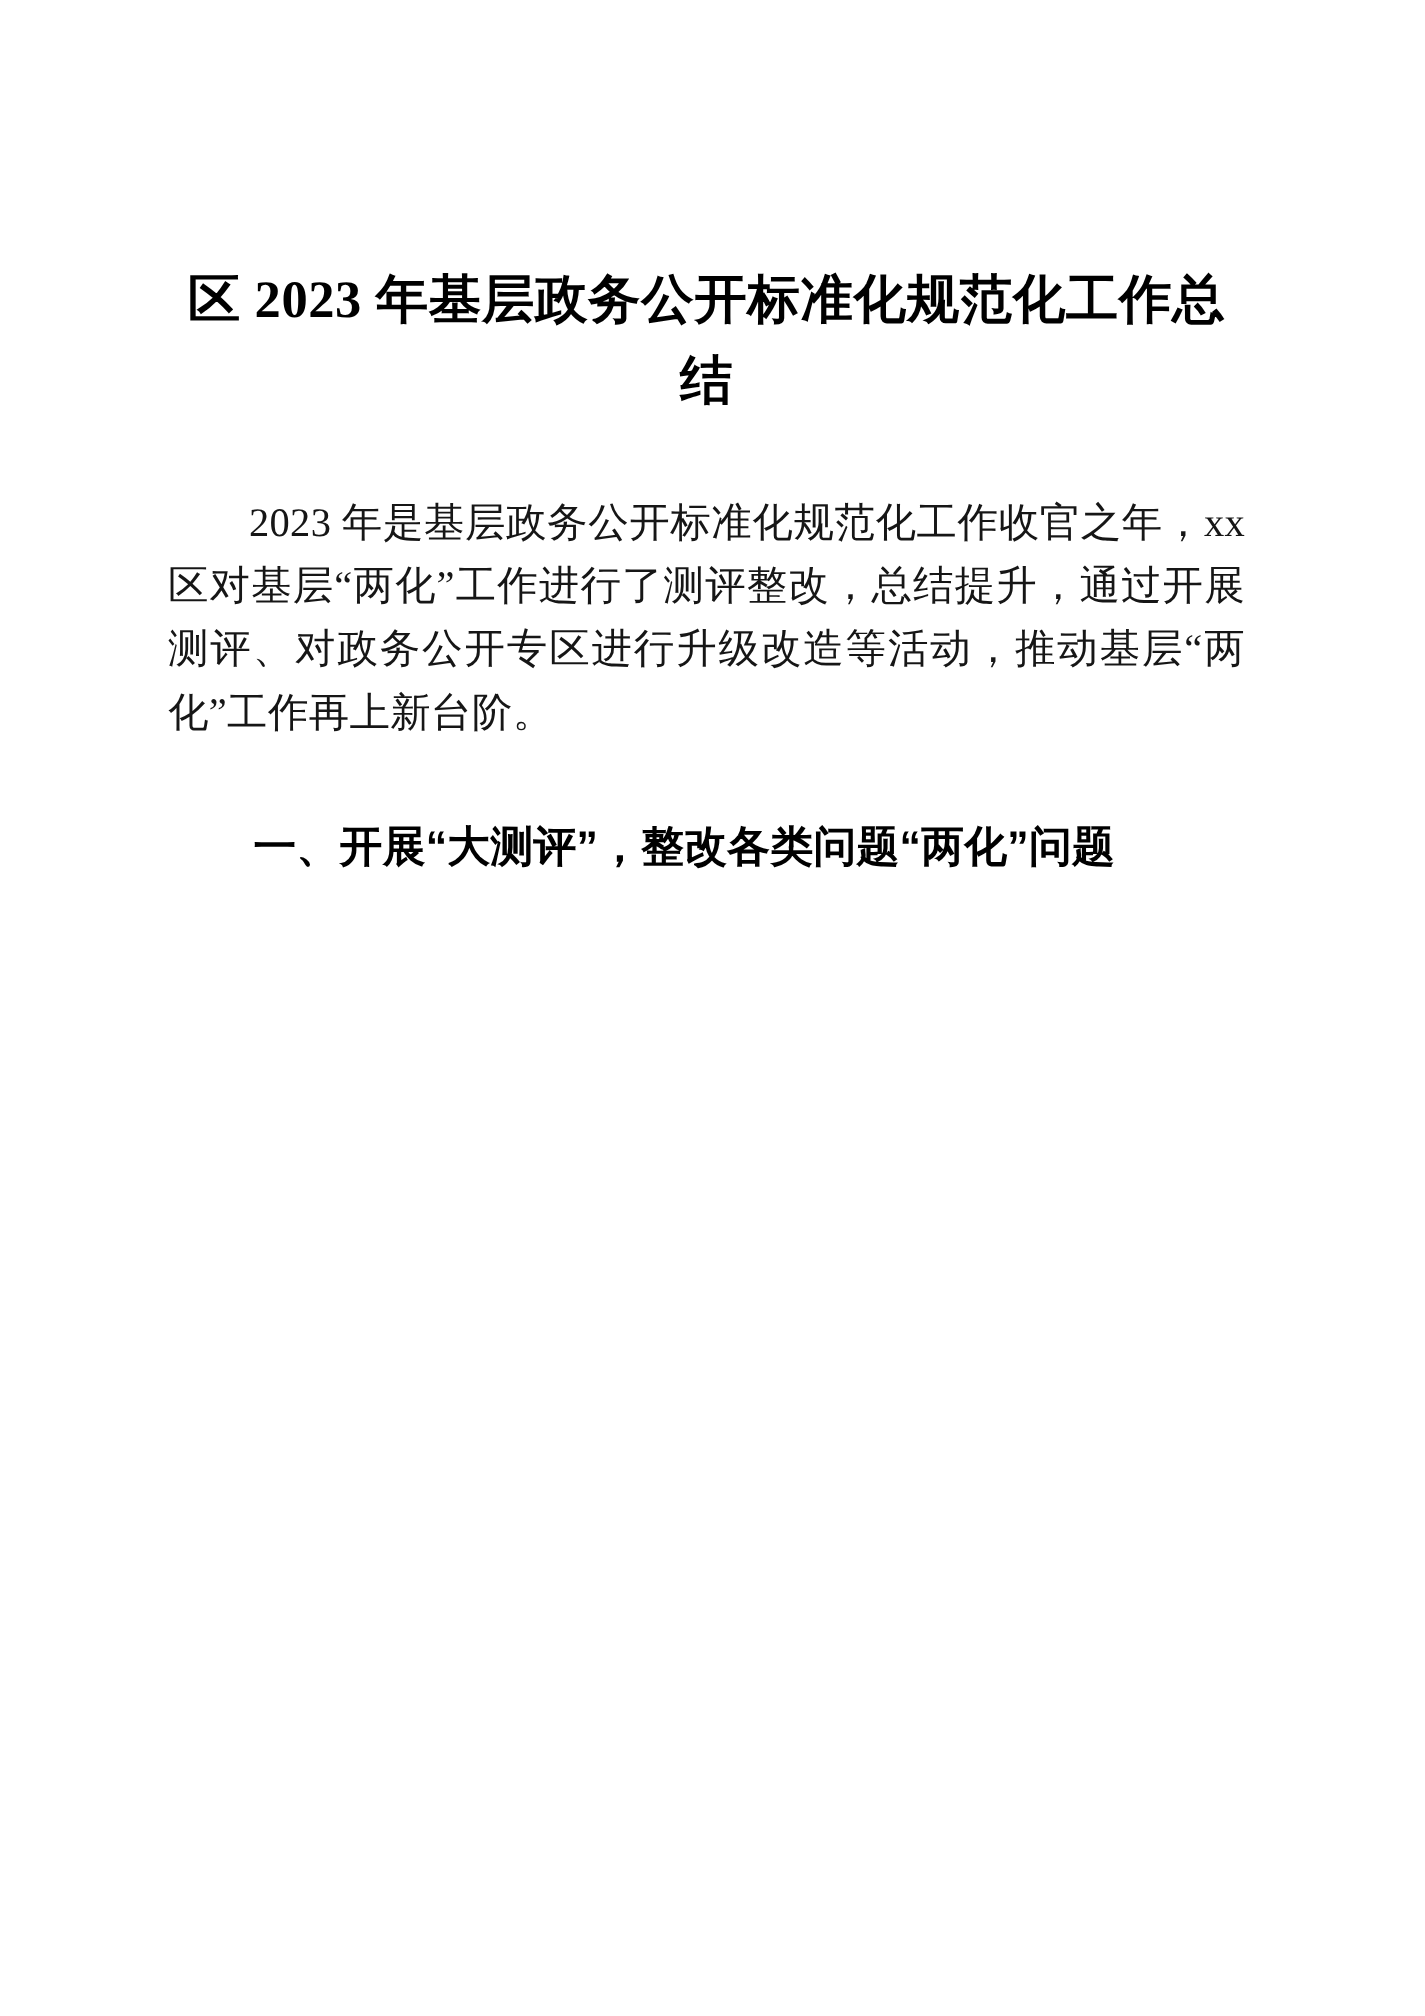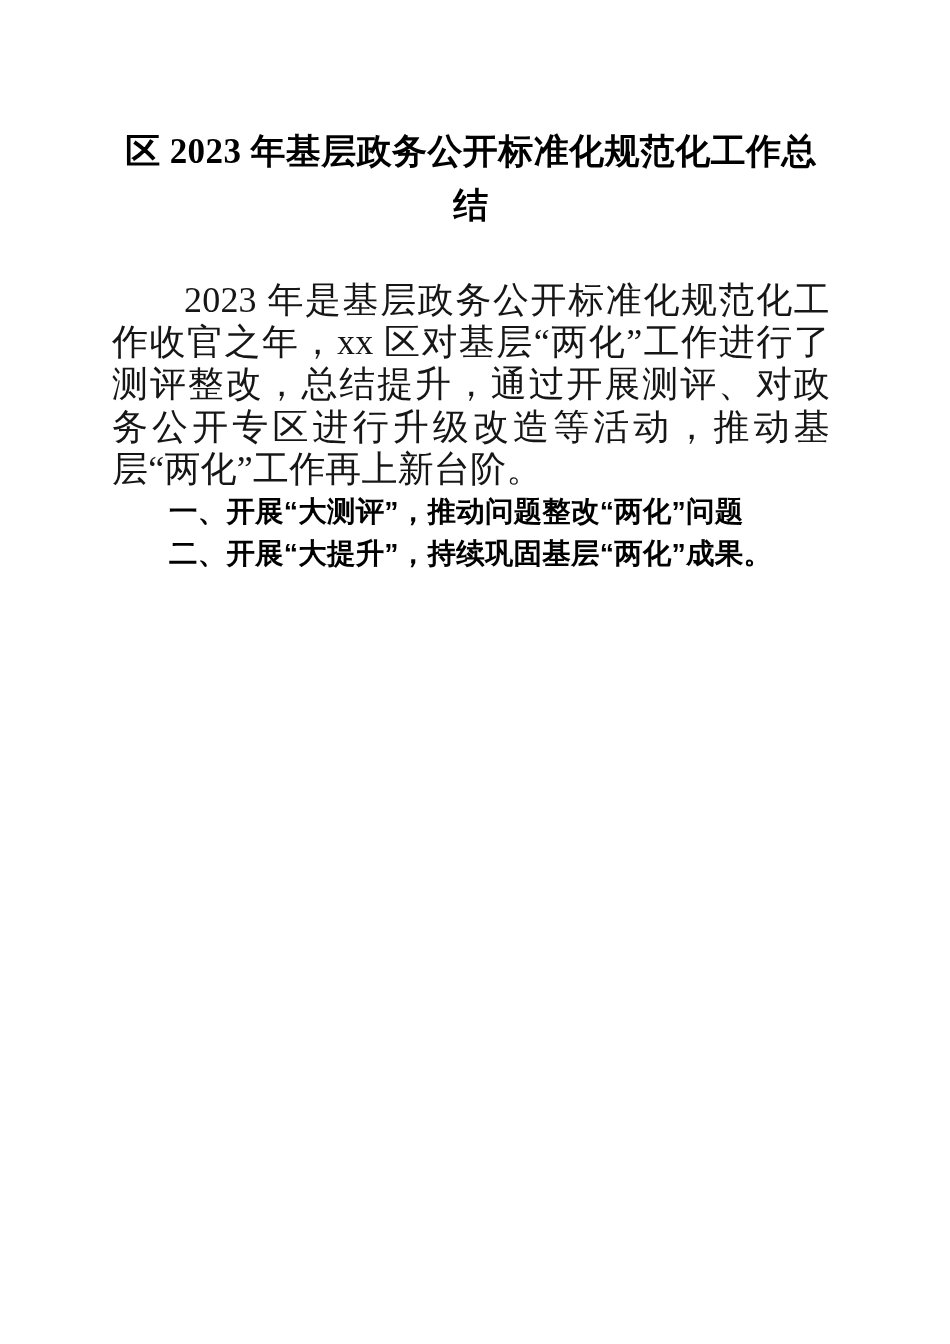--- a/index.html
+++ b/index.html
@@ -42,21 +42,21 @@
     text-align: center;
     letter-spacing: 0.4px;
     padding-top: 125px;
     color: #000000;
   }
 
   .para {
     margin: 0;
     padding: 0;
     font-family: "Liberation Serif", "DejaVu Serif", serif;
-    font-size: 36px;
+    font-size: 27px;
     line-height: 42.2px;
     text-align: justify;
     text-justify: inter-ideograph;
     text-indent: 2em;
     color: #161616;
     letter-spacing: 0.2px;
   }
 
   .para.first-body {
     margin-top: 46px;
@@ -72,32 +72,32 @@
     text-indent: 2em;
     text-align: left;
     color: #000000;
     letter-spacing: 0.2px;
   }
 
   
   .para, .section-heading, .doc-title {
     word-break: break-all;
     overflow-wrap: break-word;
+    margin-top: 48px;
   }
 </style>
 </head>
 <body>
 
 <div class="page">
   <div class="content">
 
     <h1 class="doc-title">区 2023 年基层政务公开标准化规范化工作总结</h1>
 
     <p class="para first-body">2023 年是基层政务公开标准化规范化工作收官之年，xx 区对基层“两化”工作进行了测评整改，总结提升，通过开展测评、对政务公开专区进行升级改造等活动，推动基层“两化”工作再上新台阶。</p>
 
-    <p class="section-heading">一、开展“大测评”，推动问题整改“两化”问题</p>
+    <p class="section-heading">一、开展“大测评”，整改各类问题“两化”问题</p>
 
 
-    <p class="section-heading">二、开展“大提升”，持续巩固基层“两化”成果。</p>
 
 
   </div>
 </div>
 
 </body></html>

